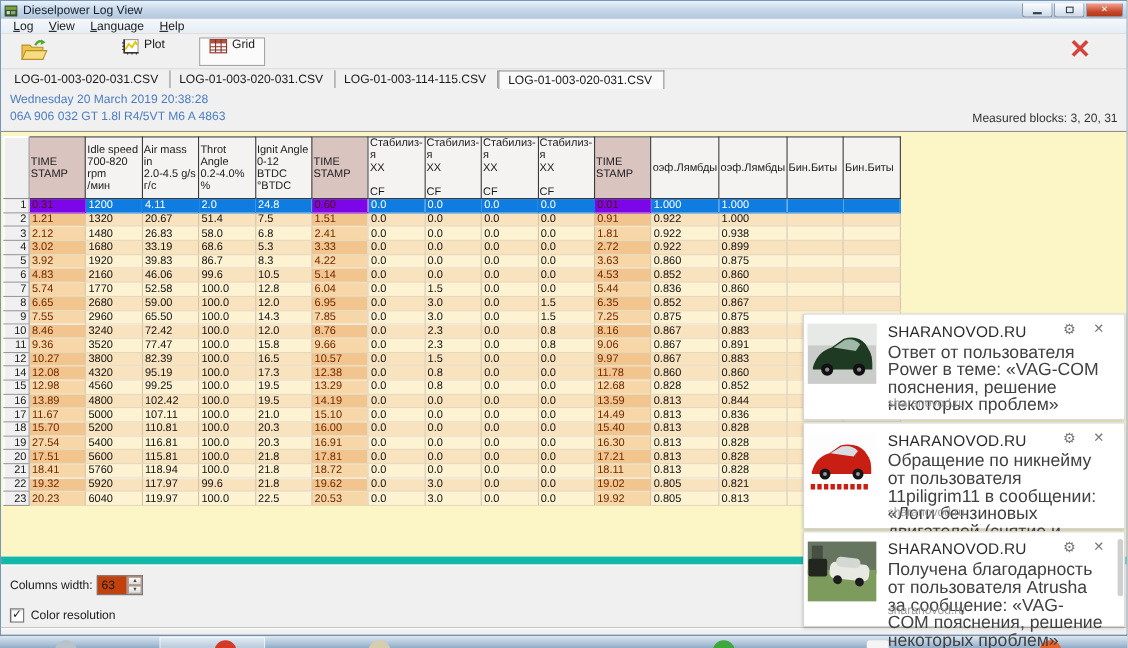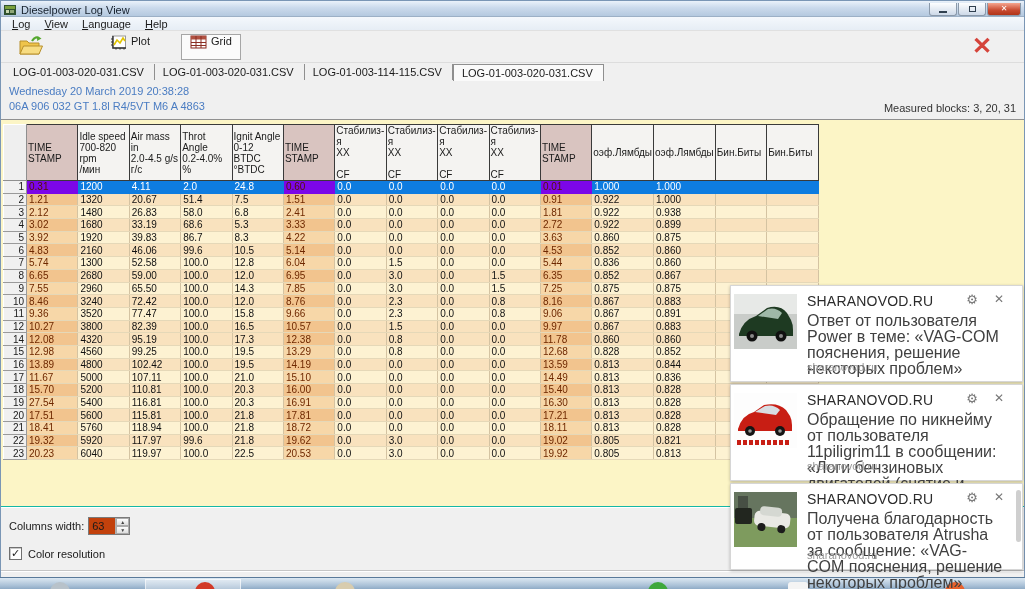--- a/index.html
+++ b/index.html
@@ -47,21 +47,21 @@
   .gridtbl td.c{border-right:1px solid #D4C3A2;border-bottom:1px solid #E5D8B8;padding:0 2px;font-size:10px;line-height:11px;color:#111;text-align:left;vertical-align:middle}
   th.rownum{background:#F0F0F0;border:1px solid #9a9a9a;border-top-color:#fff;border-left-color:#fff;text-align:right;padding-right:2px;font-size:10px}
   tr.r-odd  td.n{background:var(--cell-light,#FDF2D2)}
   tr.r-even td.n{background:var(--cell-dark,#F9E2BE)}
   tr.r-odd  td.t{background:var(--time-light,#F7D7A8);color:var(--time-text,#6E2800)}
   tr.r-even td.t{background:var(--time-dark,#F2C48E);color:var(--time-text,#6E2800)}
   tr.sel td.n{background:var(--sel-blue,#0E7CE0);color:#fff;border-color:var(--sel-blue,#0E7CE0)}
   tr.sel td.t{background:var(--sel-purple,#7C06E8);color:var(--sel-time-text,#541500);border-color:var(--sel-purple,#7C06E8)}
 
   
-  .options{height:64px;background:#F0F0F0;border-top:1px solid #14b8a6;box-shadow:inset 0 1px 0 #fff;position:relative}
+  .options{height:64px;background:#F0F0F0;border-top:7px solid #14b8a6;box-shadow:inset 0 1px 0 #fff;position:relative}
   .optrow1{position:absolute;left:8px;top:10px;display:flex;align-items:center;font-size:11px}
   .spinbox{display:flex;margin-left:4px;border:1px solid #7A7A7A;background:#c2410c;height:18px}
   .spinval{width:26px;padding:2px 2px 0 3px;font-size:11px}
   .spinbtns{width:14px;display:flex;flex-direction:column;border-left:1px solid #B0B0B0}
   .spinbtn{flex:1;background:linear-gradient(#FDFDFD,#DDD);border:1px solid #ABABAB;font-size:5px;line-height:6px;display:flex;align-items:center;justify-content:center;color:#444}
   .optrow2{position:absolute;left:8px;top:40px;display:flex;align-items:center;gap:6px;font-size:11px}
   .checkbox{width:13px;height:13px;background:#fff;border:1px solid #707070;box-shadow:inset 1px 1px 0 #c8c8c8;font-size:11px;line-height:11px;text-align:center;color:#222}
 
   .statusline{height:9px;background:#F0F0F0;border-top:1px solid #C6C6C6;box-shadow:inset 0 1px 0 #fff}
 
@@ -325,21 +325,21 @@
             <td class="c n">0.0</td>
             <td class="c t">4.53</td>
             <td class="c n">0.852</td>
             <td class="c n">0.860</td>
             <td class="c n"></td>
             <td class="c n"></td>
           </tr>
           <tr class="r-odd">
             <th class="rownum">7</th>
             <td class="c t">5.74</td>
-            <td class="c n">1300</td>
+            <td class="c n">1770</td>
             <td class="c n">52.58</td>
             <td class="c n">100.0</td>
             <td class="c n">12.8</td>
             <td class="c t">6.04</td>
             <td class="c n">0.0</td>
             <td class="c n">1.5</td>
             <td class="c n">0.0</td>
             <td class="c n">0.0</td>
             <td class="c t">5.44</td>
             <td class="c n">0.836</td>

